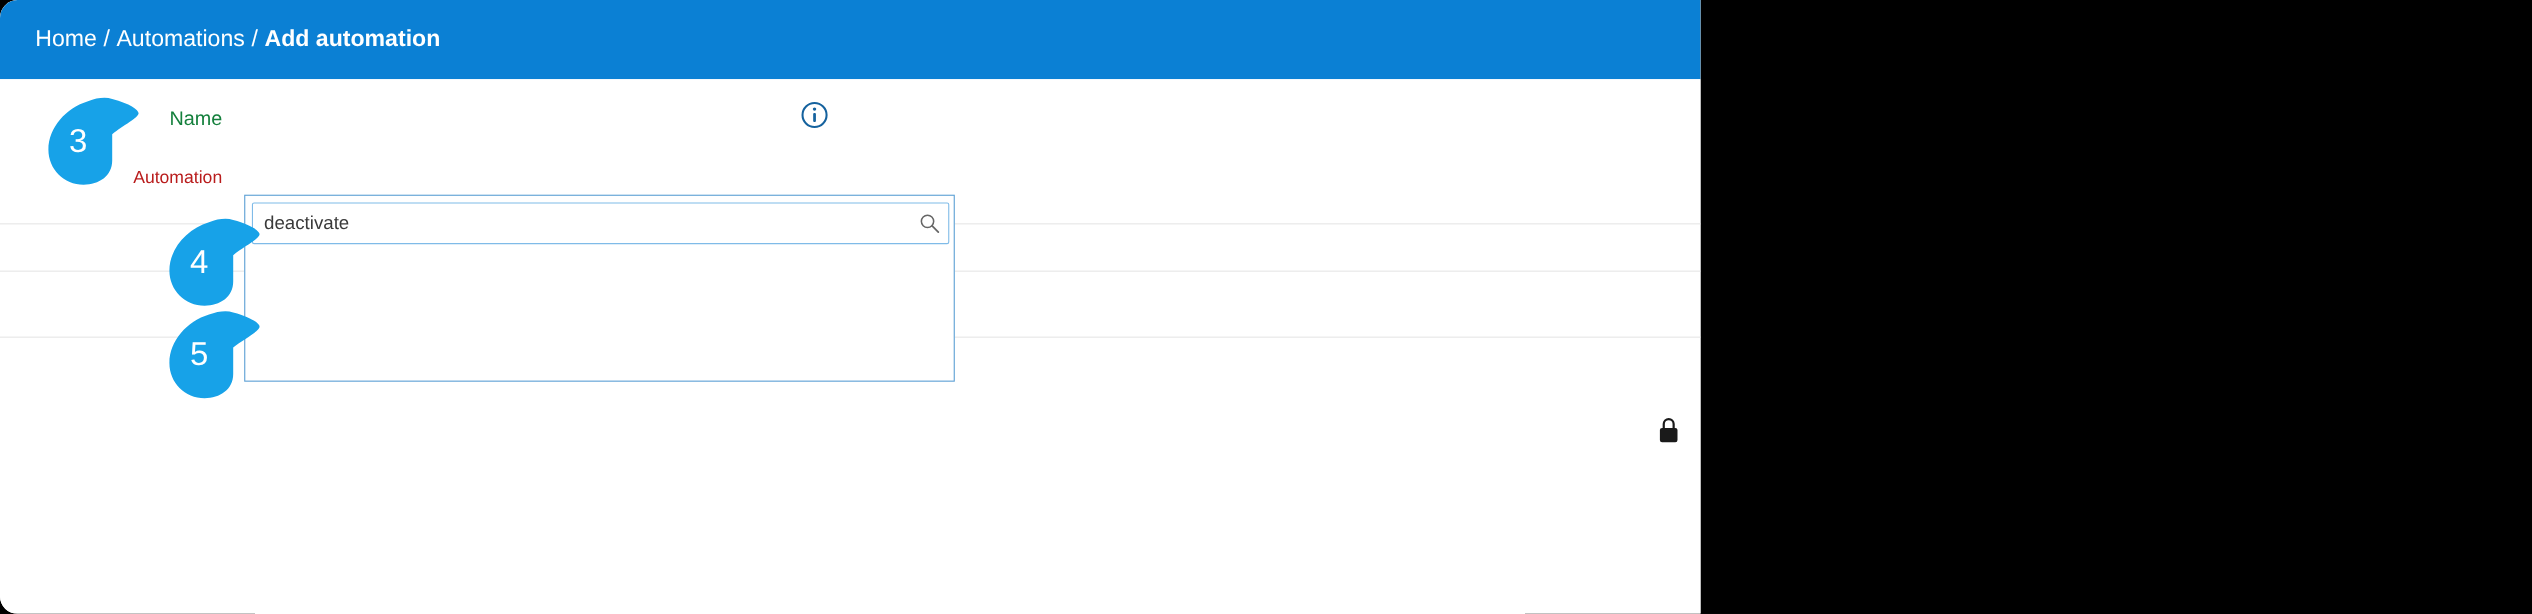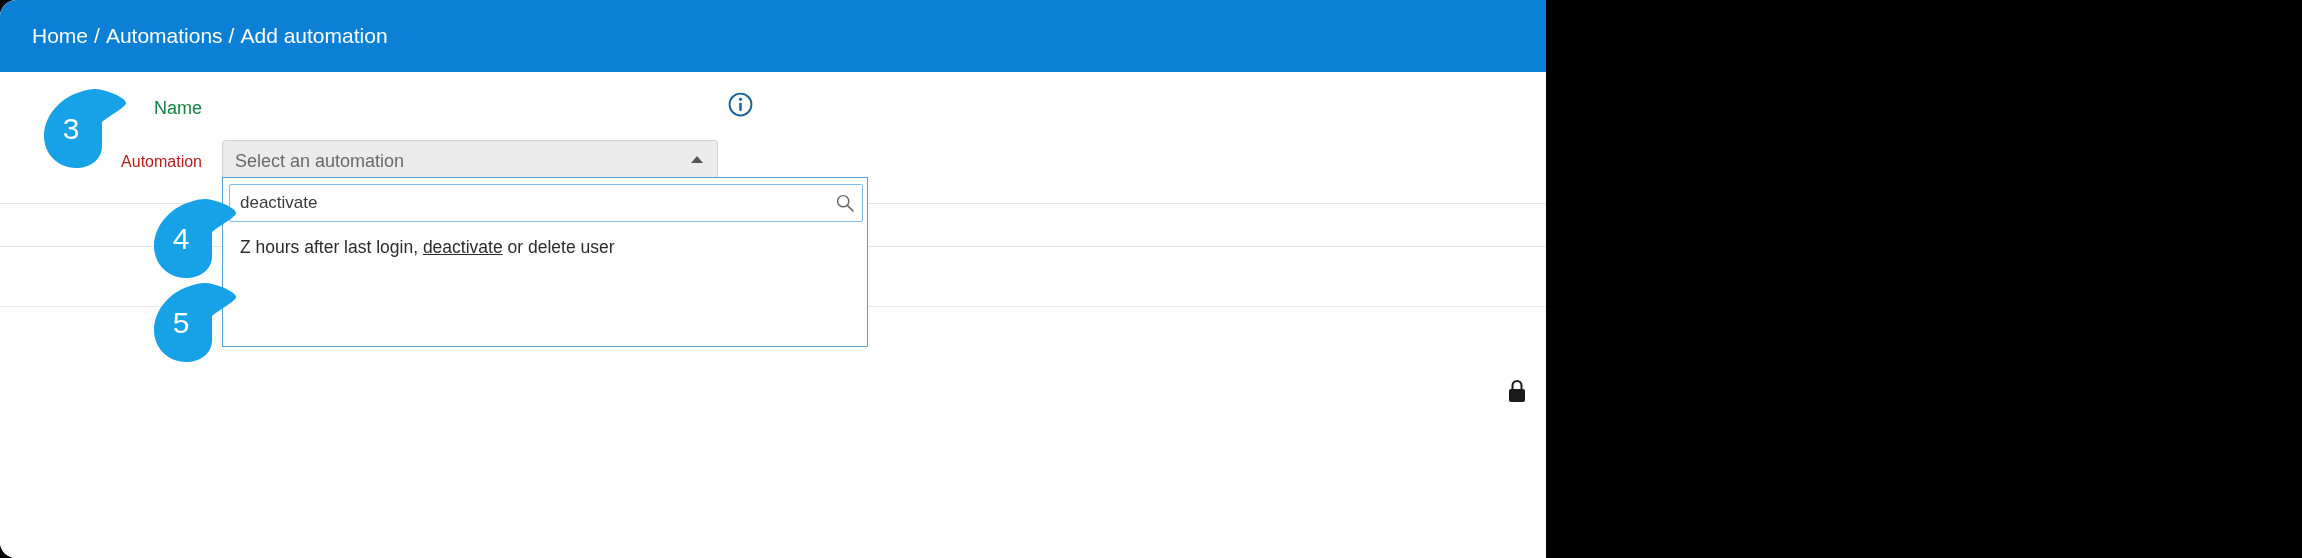--- a/index.html
+++ b/index.html
@@ -38,21 +38,21 @@
     left: 32px; top: 0;
     height: 72px;
     display: flex;
     align-items: center;
     color: #ffffff;
     font-size: 21px;
     white-space: nowrap;
   }
   #breadcrumb .crumb { color: #ffffff; }
   #breadcrumb .sep { color: #ffffff; margin: 0 6px; }
-  #breadcrumb .current { font-weight: normal; text-align: right; }
+  #breadcrumb .current { font-weight: bold; text-align: right; }
 
   
   #body { position: absolute; left: 0; top: 72px; width: 1546px; height: 486px; background:#ffffff; }
 
   .hrule {
     position: absolute;
     left: 0; width: 1546px; height: 1px;
     background: #e6e6e6;
   }
   #rule1 { top: 131px; }
@@ -225,39 +225,32 @@
       <div id="name-label">Name</div>
       <span id="info-icon">
         <svg viewBox="0 0 24 24" width="25" height="25">
           <circle cx="12" cy="12" r="10.5" fill="none" stroke="#15629e" stroke-width="1.8"></circle>
           <circle cx="12" cy="6.9" r="1.5" fill="#15629e"></circle>
           <rect x="10.8" y="10.2" width="2.4" height="8" rx="1" fill="#15629e"></rect>
         </svg>
       </span>
 
       <div id="automation-label">Automation</div>
-      <div id="automation-select">
-        <span class="sel-text">Select an automation</span>
-        <span id="caret-up"></span>
-      </div>
 
       <div id="dropdown">
         <div id="dd-search-wrap">
           <input id="dd-search" type="text" value="deactivate" style="">
           <span id="search-icon">
             <svg viewBox="0 0 20 20" width="20" height="20">
               <circle cx="8.2" cy="8.2" r="5.6" fill="none" stroke="#666666" stroke-width="1.4"></circle>
               <line x1="12.4" y1="12.4" x2="18" y2="18" stroke="#666666" stroke-width="1.6" stroke-linecap="round"></line>
             </svg>
           </span>
         </div>
         <div id="dd-options">
-          <div class="dd-option">
-            <span>Z hours after last login, </span><u>deactivate</u><span> or delete user</span>
-          </div>
         </div>
       </div>
 
       <span id="lock-icon">
         <svg viewBox="0 0 22 26" width="22" height="26">
           <path d="M6.5 11 V7.5 a4.5 4.5 0 0 1 9 0 V11" fill="none" stroke="#1a1a1a" stroke-width="2"></path>
           <rect x="3" y="11" width="16" height="13" rx="2" fill="#1a1a1a"></rect>
         </svg>
       </span>
 

